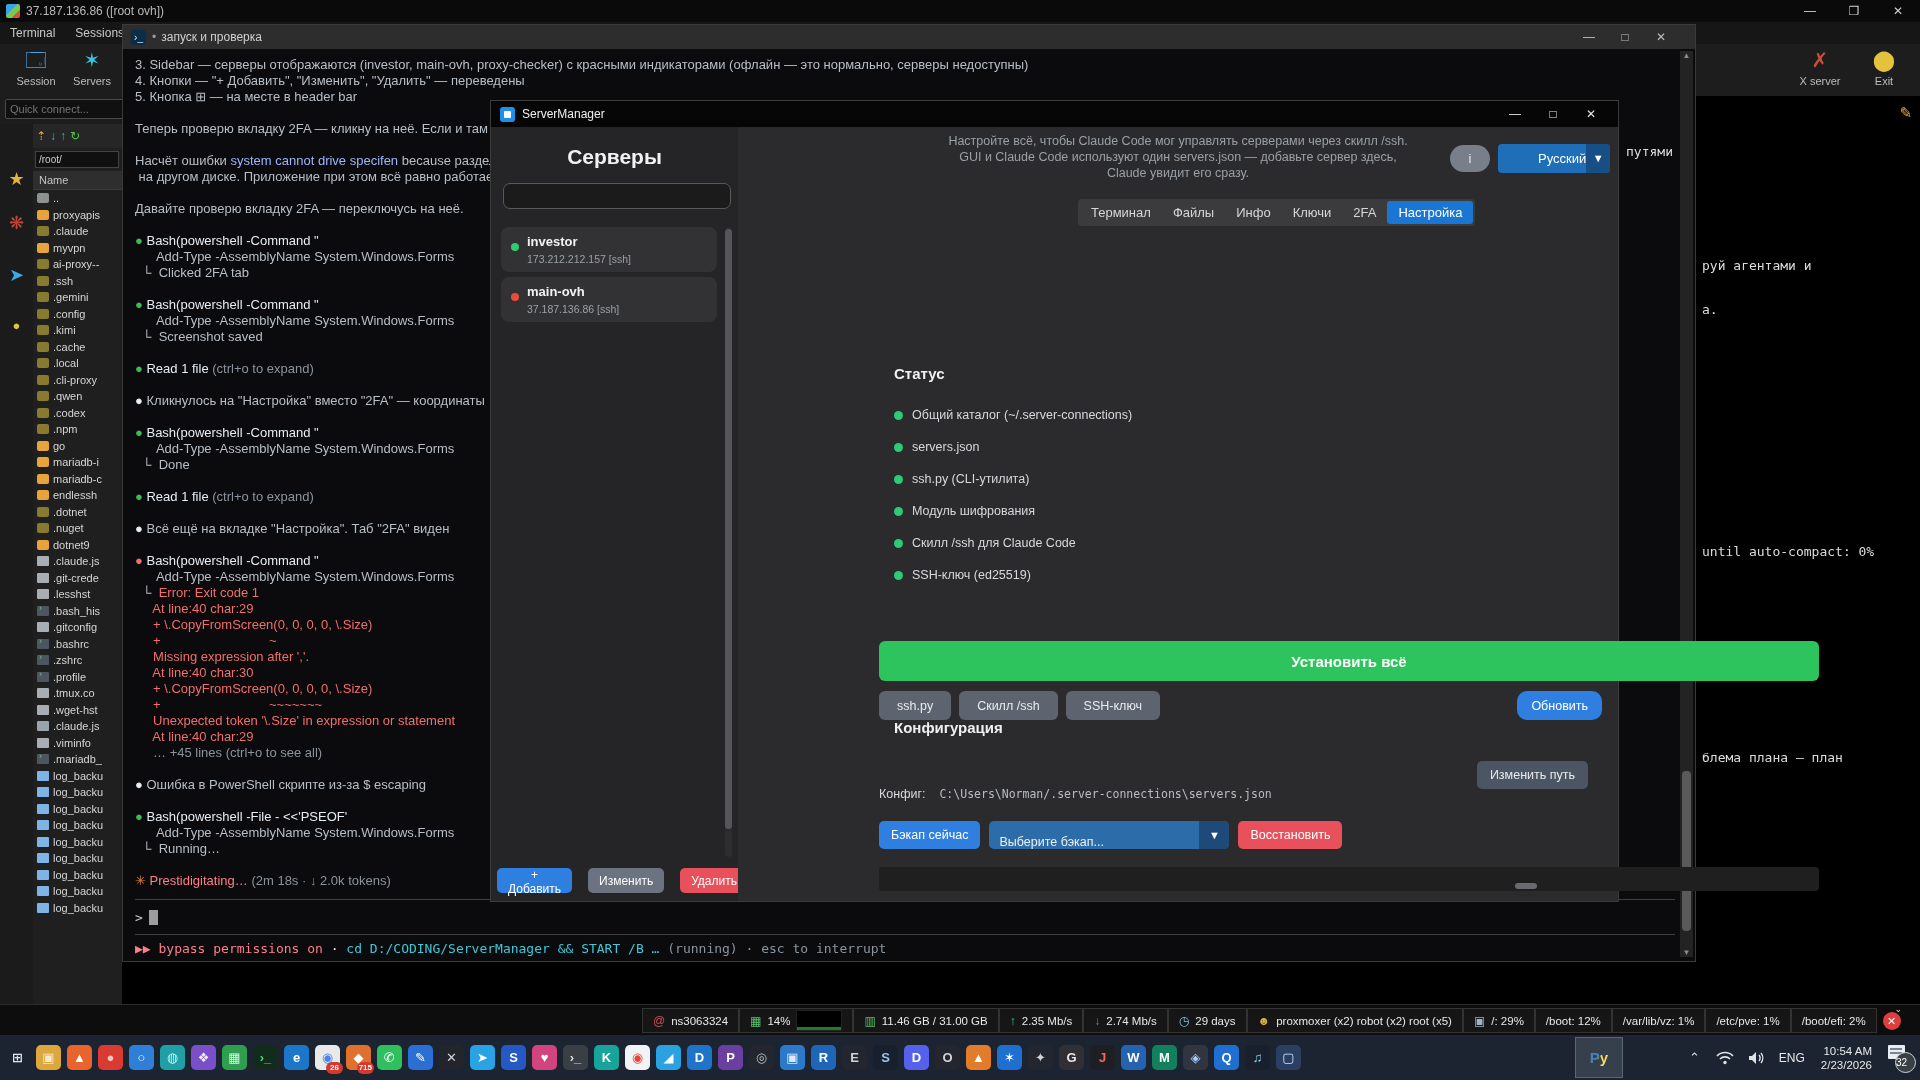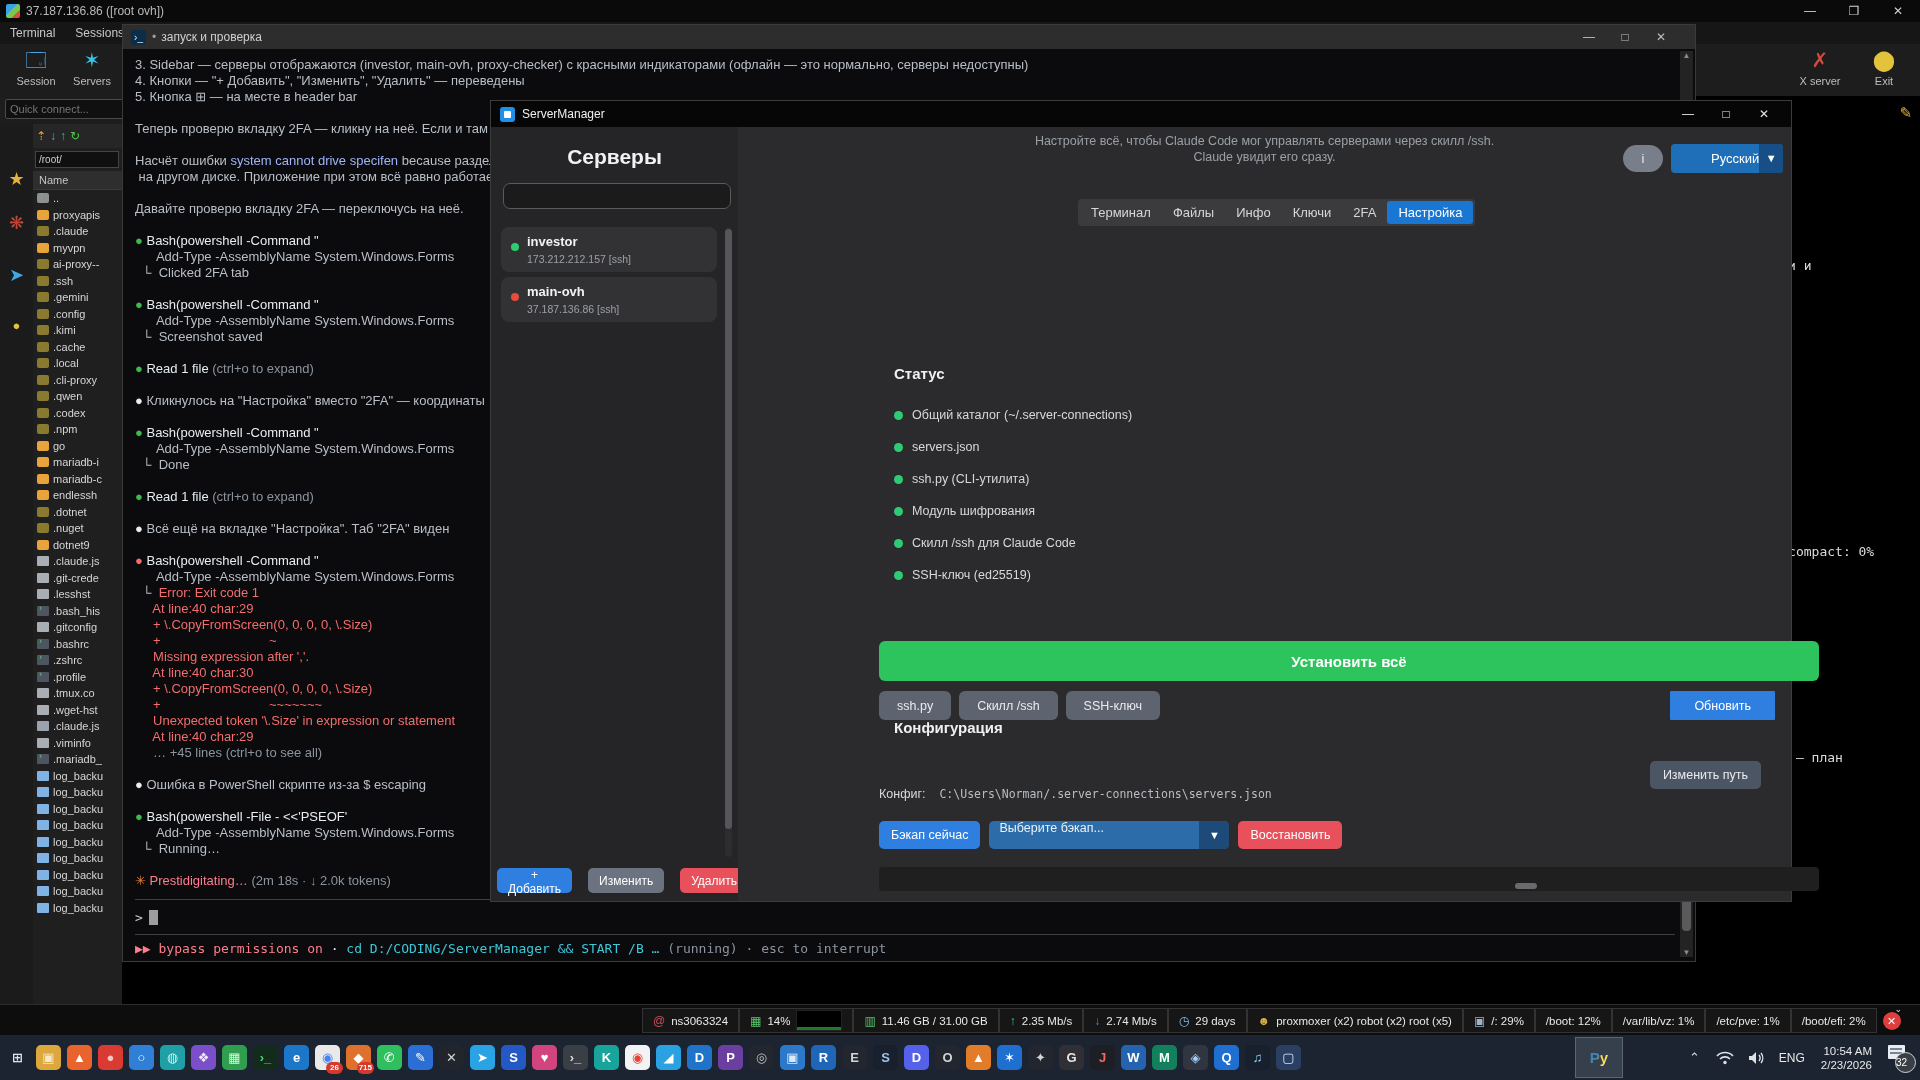--- a/index.html
+++ b/index.html
@@ -70,21 +70,21 @@
   .sd{color:#8b949e;} .sv{color:#9fb4f9;} .st{color:#3ec8d8;} .sp{color:#ff7d8d;} .so{color:#e0823d;}
   .term-inputbox{position:absolute;left:12px;right:20px;top:874px;height:34px;border-top:1px solid #3f3f3f;border-bottom:1px solid #3f3f3f;display:flex;align-items:center;}
   .term-prompt{font-size:13px;color:#c8c8c8;font-family:"DejaVu Sans Mono",monospace;}
   .tcur{width:9px;height:15px;background:#9d9d9d;display:inline-block;margin-left:6px;}
   .term-statusline{position:absolute;left:12px;top:916px;font-size:13px;white-space:pre;font-family:"DejaVu Sans Mono",monospace;}
   .term-scroll{position:absolute;right:2px;top:26px;bottom:4px;width:13px;background:#232323;}
   .term-scroll .arr{position:absolute;left:0;width:13px;text-align:center;font-size:8px;color:#8a8a8a;}
   .term-scroll .thumb{position:absolute;left:2px;width:9px;background:#5a5a5a;border-radius:4px;}
 
   
-  .sm-win{left:490px;top:100px;width:1302px;height:802px;background:#701a75;border:1px solid #3c3c3c;z-index:4;box-sizing:border-box;}
+  .sm-win{left:490px;top:100px;width:1129px;height:802px;background:#701a75;border:1px solid #3c3c3c;z-index:4;box-sizing:border-box;}
   .sm-title{height:26px;background:#060606;display:flex;align-items:center;}
   .sm-ic{width:15px;height:15px;background:#1f8fe8;border-radius:3px;margin:0 7px 0 9px;position:relative;}
   .sm-ic::after{content:"";position:absolute;left:4px;top:4px;width:7px;height:7px;background:#fff;border-radius:1px;}
   .sm-title-text{font-size:12px;color:#f0f0f0;}
   .sm-ctrl{margin-left:auto;display:flex;margin-right:8px;}
   .sm-ctrl span{width:38px;text-align:center;color:#e6e6e6;font-size:12px;line-height:26px;}
   .sm-left{position:absolute;left:0;top:26px;width:247px;bottom:0;background:#252527;border-right:1px solid #1c1c1c;}
   .sm-h1{margin-top:18px;text-align:center;font-size:21px;font-weight:bold;color:#f2f2f2;}
   .sm-search{position:absolute;left:12px;top:56px;width:210px;height:24px;background:#1b1b1b;border:1px solid #5a5a5a;border-radius:7px;color:#ddd;padding:0 8px;font-size:12px;}
   .sm-list{position:absolute;left:10px;top:100px;width:216px;}
@@ -107,27 +107,27 @@
   .tab{font-size:13px;color:#d6d6d6;padding:4px 11px;border-radius:3px;}
   .tab.active{background:#1976d2;color:#fff;}
   .sm-sub{text-align:center;color:#9aa0a6;font-size:12.5px;line-height:16px;}
   .sm-sect{font-size:15px;font-weight:bold;color:#f0f0f0;}
   .sm-status-items{list-style:none;margin:10px 0 0 0;padding:0;}
   .sm-status-items li{display:flex;align-items:center;gap:9px;font-size:12.5px;color:#d7d9dc;height:32px;}
   .gdot{width:9px;height:9px;border-radius:50%;background:#2ecc71;flex:none;}
   .btn-install{position:absolute;left:141px;top:514px;width:940px;height:40px;background:#2dc45e;border:none;border-radius:6px;color:#fff;font-weight:bold;font-size:15px;font-family:inherit;}
   .small-btn-row{position:absolute;left:141px;top:564px;display:flex;gap:8px;}
   .btn-sm{background:#5d6470;border:none;border-radius:6px;color:#e9ebee;font-size:12.5px;height:29px;padding:0 18px;font-family:inherit;}
-  .btn-refresh{position:absolute;right:16px;top:564px;background:#2f7fe0;border:none;border-radius:1px;color:#fff;font-size:12.5px;height:29px;padding:0 24px;font-family:inherit;}
+  .btn-refresh{position:absolute;right:16px;top:564px;background:#2f7fe0;border:none;border-radius:10px;color:#fff;font-size:12.5px;height:29px;padding:0 14px;font-family:inherit;}
   .cfg-row{position:absolute;left:141px;top:660px;font-size:12.5px;color:#d7d9dc;}
   .cfg-path{font-family:"DejaVu Sans Mono",monospace;font-size:11.5px;color:#b9bdc2;margin-left:14px;}
   .btn-chpath{position:absolute;right:30px;top:634px;background:#4b5563;border:none;border-radius:5px;color:#e9ebee;font-size:12.5px;height:28px;padding:0 13px;font-family:inherit;}
   .backup-row{position:absolute;left:141px;top:694px;display:flex;gap:9px;align-items:center;}
   .btn-backup{background:#2f7fe0;border:none;border-radius:5px;color:#fff;font-size:12.5px;height:28px;padding:0 12px;font-family:inherit;}
-  .backup-sel{width:240px;height:28px;background:#2c6ca8;border-radius:5px;display:flex;align-items:flex-start;}
+  .backup-sel{width:240px;height:28px;background:#2c6ca8;border-radius:5px;display:flex;align-items:flex-end;}
   .backup-sel .bstxt{flex:1;color:#eaf1f8;font-size:12.5px;padding-left:10px;}
   .backup-sel .bschv{width:30px;height:28px;background:#1d4a79;border-radius:0 5px 5px 0;color:#fff;text-align:center;line-height:28px;font-size:11px;}
   .btn-restore{background:#e8505b;border:none;border-radius:5px;color:#fff;font-size:12.5px;height:28px;padding:0 12px;font-family:inherit;}
   .log-strip{position:absolute;left:141px;top:740px;width:940px;height:24px;background:#1f1f20;border-radius:4px;}
   .log-strip .hthumb{position:absolute;right:282px;bottom:2px;width:22px;height:6px;background:#6a6a6e;border-radius:3px;}
 
   
   .statusbar{left:0;top:1004px;width:1920px;height:31px;background:#0d0d0d;border-top:1px solid #2c2c2c;z-index:5;display:flex;align-items:center;}
   .sb-segs{display:flex;margin-left:642px;height:25px;}
   .sb-seg{display:flex;align-items:center;gap:6px;background:#161616;border:1px solid #333;padding:0 10px;font-size:11.5px;color:#e8e8e8;white-space:nowrap;}
@@ -529,20 +529,21 @@
           <span class="tab">Терминал</span>
           <span class="tab">Файлы</span>
           <span class="tab">Инфо</span>
           <span class="tab">Ключи</span>
           <span class="tab">2FA</span>
           <span class="tab active">Настройка</span>
         </div>
 
       <div class="sm-sub" id="sm-sub" style="margin-top:6px;">
           <div>Настройте всё, чтобы Claude Code мог управлять серверами через скилл /ssh.</div>
+          <div>GUI и Claude Code используют один servers.json — добавьте сервер здесь,</div>
           <div>Claude увидит его сразу.</div>
         </div>
 
       <div class="sm-sect" style="position:absolute;left:156px;top:238px;">Статус</div>
       <ul class="sm-status-items" style="position:absolute;left:156px;top:262px;" id="sm-status">
           <li>
             <span class="gdot"></span>
             <span>Общий каталог (~/.server-connections)</span>
           </li>
           <li>

